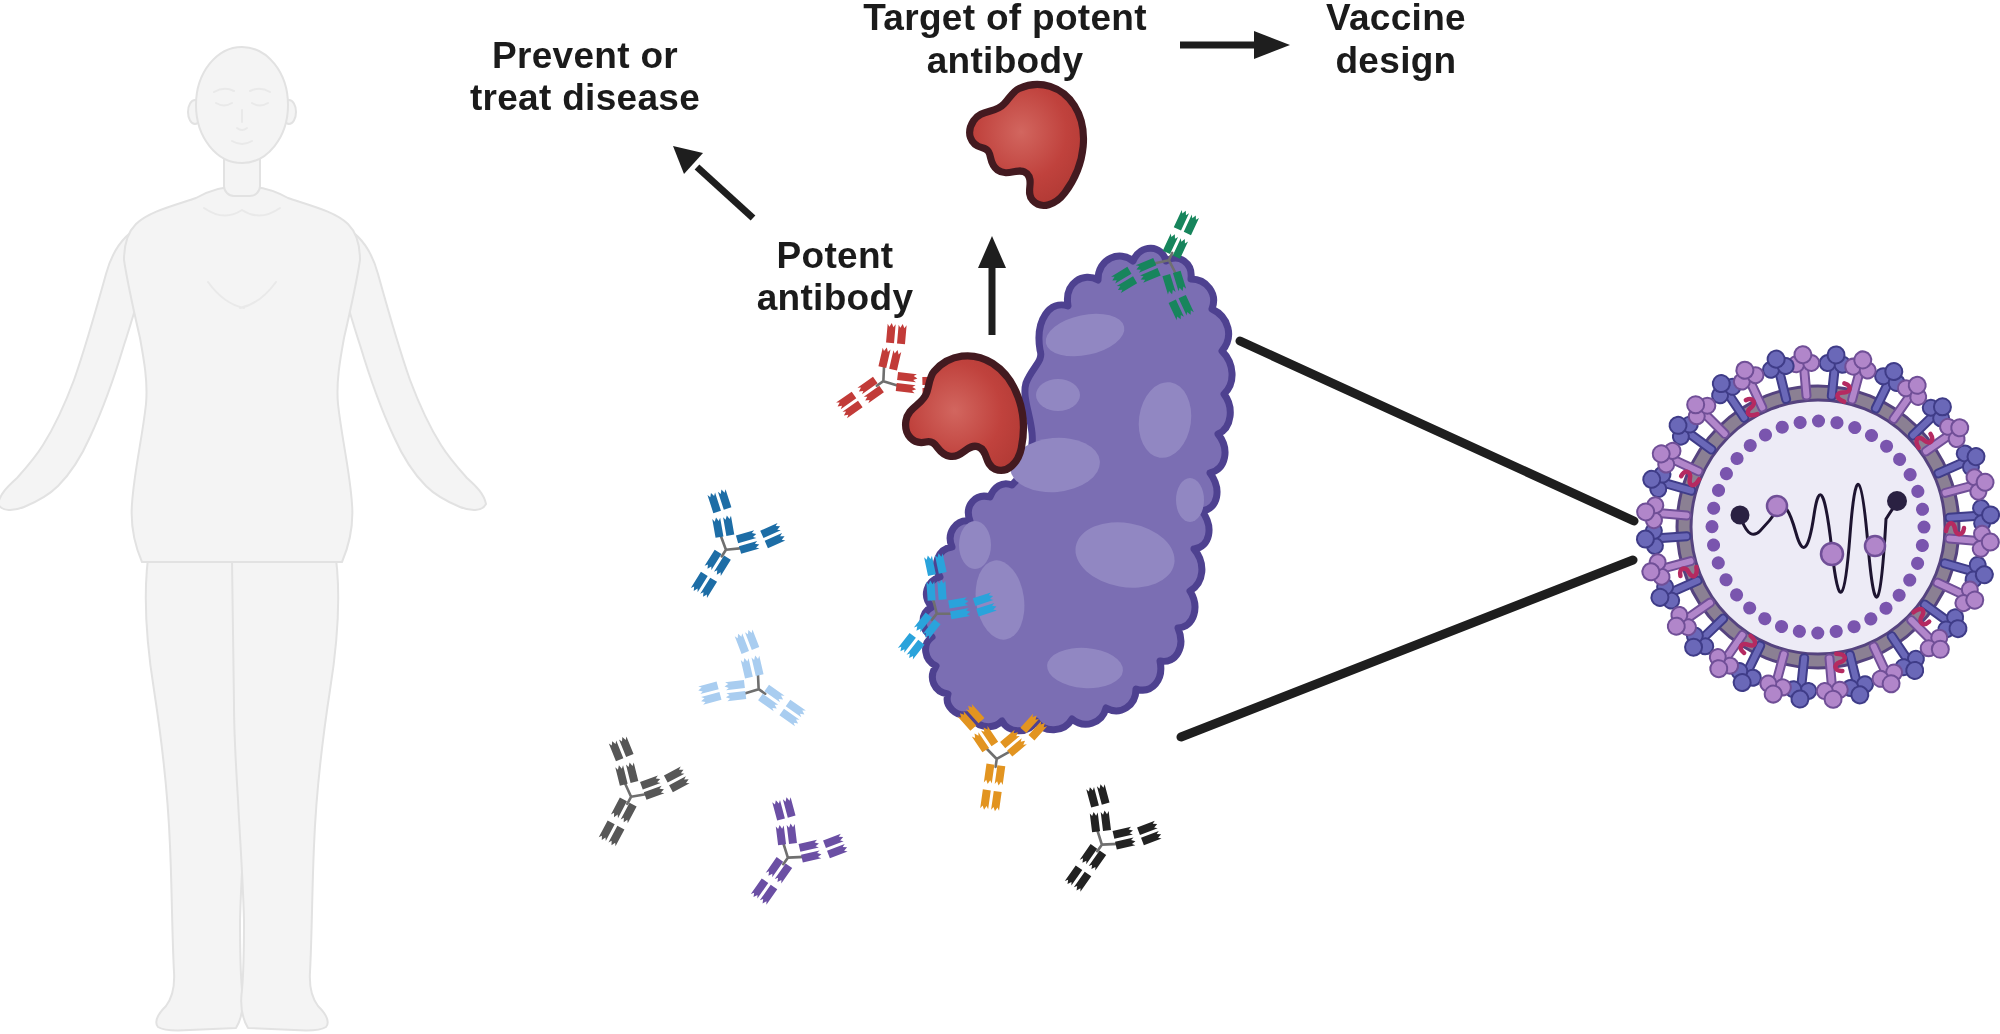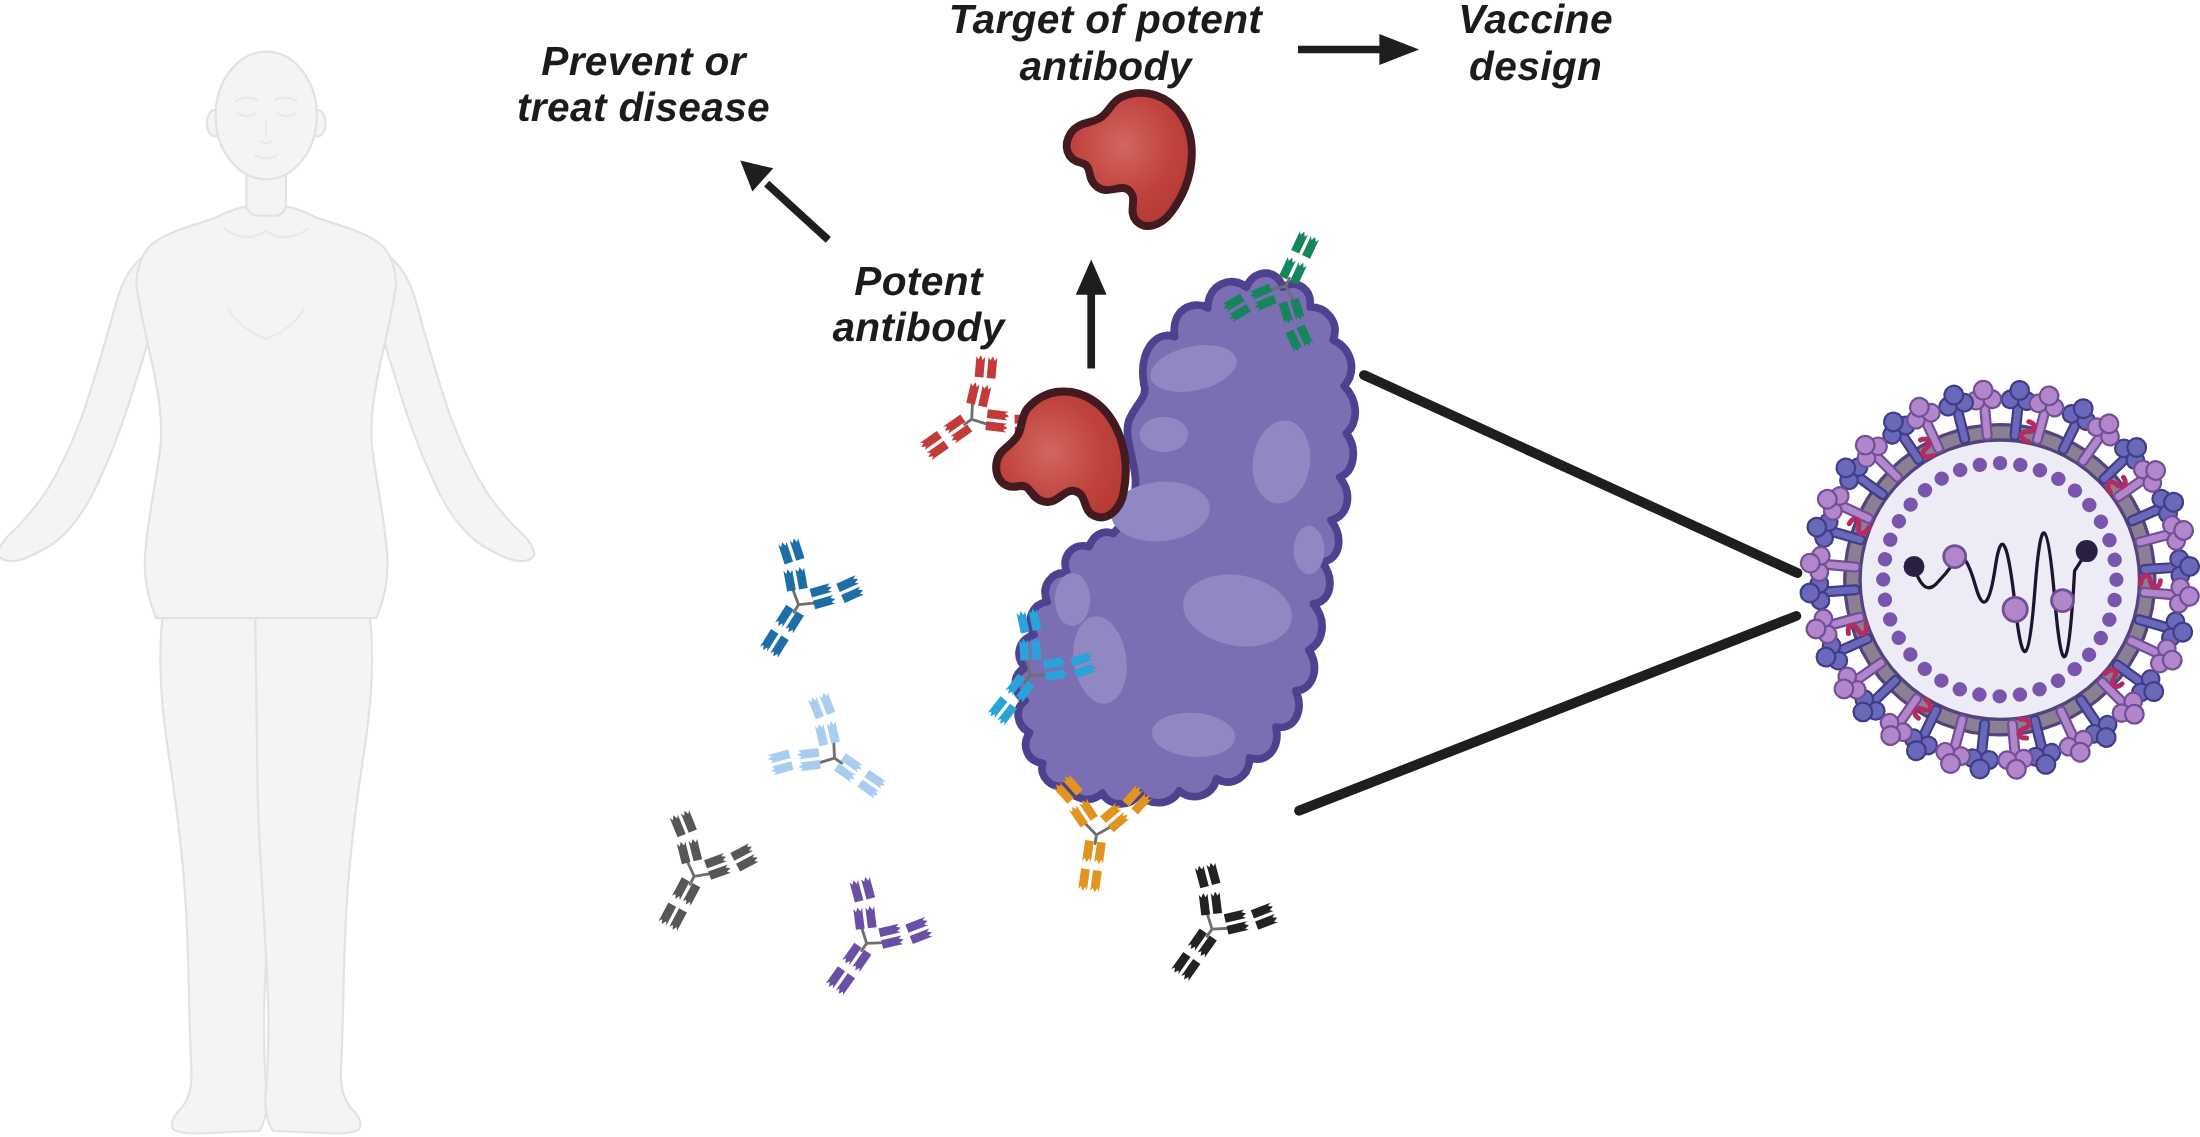--- a/index.html
+++ b/index.html
@@ -1,17 +1,17 @@
 <!DOCTYPE html>
 <html><head>
 <meta charset="utf-8">
 <style>
   html,body{margin:0;padding:0;background:#ffffff;}
   .stage{position:relative;width:2000px;height:1034px;background:#ffffff;overflow:hidden;
-         font-family:"Liberation Sans",sans-serif;font-style:italic;}
+         font-family:"Liberation Sans",sans-serif;}
   svg{display:block;}
   .label{font-family:"Liberation Sans",sans-serif;font-size:37px;font-weight:600;
          fill:#1b1b1b;text-anchor:middle;letter-spacing:.3px;}
   .faceline{stroke:#e9e9e9;stroke-width:2;fill:none;stroke-linecap:round;}
 </style>
 </head>
 <body>
 
 <div class="stage">
 <svg width="2000" height="1034" viewBox="0 0 2000 1034" xmlns="http://www.w3.org/2000/svg">

